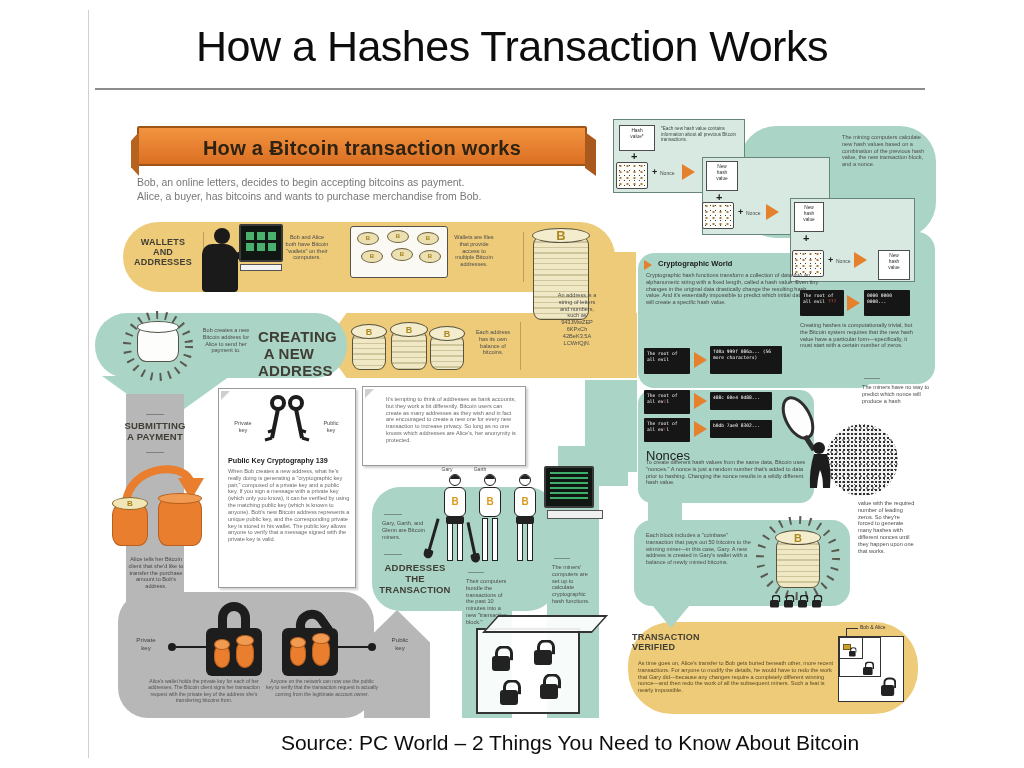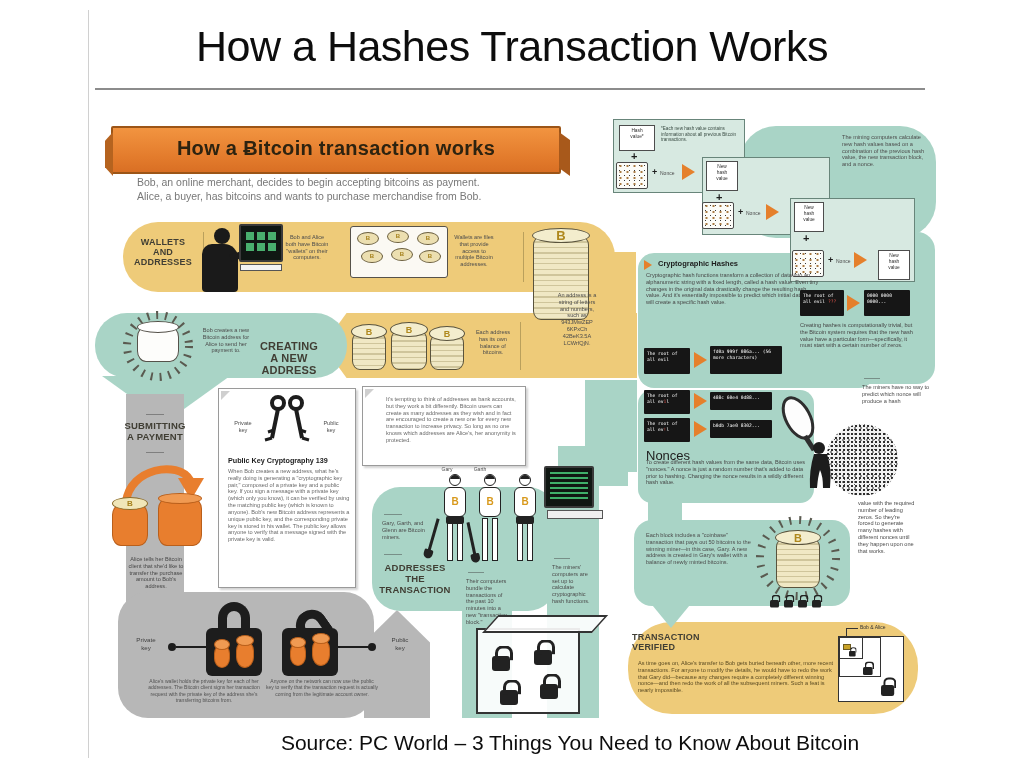--- a/index.html
+++ b/index.html
@@ -62,21 +62,21 @@
 .nbox{position:absolute;border:1.2px solid #333;left:0;top:0}
 .dot{position:absolute;width:8px;height:8px;background:#1d1d1d;border-radius:50%}
 .kline{position:absolute;height:1.6px;background:#1d1d1d}
 </style>
 </head>
 <body>
 
 <div class="ab" style="left:88px;top:10px;width:1px;height:748px;background:#d0d0d0"></div>
 <div class="ab" style="left:0;top:22px;width:1024px;text-align:center;font-size:43px;color:#0d0d0d;letter-spacing:-.5px">How a Hashes Transaction Works</div>
 <div class="ab seph" style="left:95px;top:88px;width:830px;background:#8c8c8c;height:2px"></div>
-<div class="ab" style="left:160px;top:731px;width:820px;text-align:center;font-size:21px;color:#0d0d0d">Source: PC World – 3 Things You Need to Know About Bitcoin</div>
+<div class="ab" style="left:160px;top:731px;width:820px;text-align:center;font-size:21px;color:#0d0d0d">Source: PC World – 2 Things You Need to Know About Bitcoin</div>
 
 <div class="ab band-y" style="left:123px;top:222px;width:492px;height:70px;border-radius:35px"></div>
 <div class="ab band-y" style="left:558px;top:252px;width:78px;height:126px;border-radius:0 0 22px 0"></div>
 <div class="ab band-y" style="left:323px;top:313px;width:314px;height:65px;clip-path:polygon(0 50%,7.5% 0,100% 0,100% 100%,7.5% 100%)"></div>
 <div class="ab band-t" style="left:95px;top:313px;width:252px;height:65px;border-radius:32px"></div>
 <div class="ab band-t" style="left:102px;top:376px;width:128px;height:46px;clip-path:polygon(0 0,100% 0,50% 100%)"></div>
 <div class="ab band-g" style="left:126px;top:394px;width:58px;height:212px"></div>
 <div class="ab band-g" style="left:118px;top:592px;width:256px;height:126px;border-radius:30px"></div>
 <div class="ab band-g" style="left:364px;top:610px;width:66px;height:108px;clip-path:polygon(50% 0,100% 30%,100% 100%,0 100%,0 30%)"></div>
 <div class="ab band-t" style="left:372px;top:487px;width:184px;height:124px;border-radius:28px"></div>
@@ -86,24 +86,24 @@
 <div class="ab band-t" style="left:462px;top:558px;width:50px;height:160px"></div>
 <div class="ab band-t" style="left:740px;top:126px;width:196px;height:112px;border-radius:36px"></div>
 <div class="ab band-t" style="left:795px;top:232px;width:140px;height:152px;border-radius:18px"></div>
 <div class="ab band-t" style="left:638px;top:253px;width:237px;height:135px;border-radius:16px"></div>
 <div class="ab band-t" style="left:638px;top:390px;width:176px;height:113px;border-radius:14px"></div>
 <div class="ab band-t" style="left:648px;top:500px;width:34px;height:22px"></div>
 <div class="ab band-t" style="left:634px;top:520px;width:216px;height:86px;border-radius:18px"></div>
 <div class="ab band-y" style="left:628px;top:622px;width:290px;height:92px;border-radius:44px"></div>
 <div class="ab band-t" style="left:648px;top:600px;width:46px;height:28px;clip-path:polygon(0 0,100% 0,50% 100%)"></div>
 
-<div class="ab banner" style="left:111px;top:126px;width:450px;height:48px">
+<div class="ab banner" style="left:137px;top:126px;width:450px;height:40px">
   <div class="ab" style="left:0;top:0;width:100%;height:40px;text-align:center;line-height:40px;font-size:20px;font-weight:800;color:#2d2310;letter-spacing:.3px">How a Ƀitcoin transaction works</div>
 </div>
-<div class="ab pre" style="left:137px;top:176px;width:440px;font-size:10.5px;line-height:1.3;color:#787878">Bob, an online merchant, decides to begin accepting bitcoins as payment.
+<div class="ab pre" style="left:137px;top:176px;width:440px;font-size:10.5px;line-height:1.3;color:#787878">Bob, an online letters, decides to begin accepting bitcoins as payment.
 Alice, a buyer, has bitcoins and wants to purchase merchandise from Bob.</div>
 
 <div class="ab lbl" style="left:130px;top:237px;width:66px;font-size:9px">WALLETS
 AND
 ADDRESSES</div>
 <div class="ab sepv" style="left:203px;top:232px;height:50px"></div>
 <div class="ab" style="left:200px;top:226px;width:52px;height:66px">
   <div class="ab" style="left:14px;top:2px;width:16px;height:16px;background:#1a1a1a;border-radius:50%"></div>
   <div class="ab" style="left:2px;top:18px;width:36px;height:48px;background:#1a1a1a;border-radius:10px 14px 4px 4px"></div>
   <div class="ab" style="left:30px;top:26px;width:18px;height:7px;background:#1a1a1a;transform:rotate(-18deg)"></div>
@@ -127,21 +127,21 @@
   <div class="top" style="font-size:13px;line-height:14px">B</div>
 </div>
 
 <svg class="ab" style="left:118px;top:310px" width="80" height="72" viewBox="0 0 80 72">
     <circle cx="40" cy="36" r="31" fill="none" stroke="#5a5a50" stroke-width="8" stroke-dasharray="2 7"></circle>
   </svg>
 <div class="wcyl" style="left:137px;top:326px;width:42px;height:36px">
     <div class="wtop"></div>
   </div>
 <div class="ab t55 gray ctr" style="left:202px;top:327px;width:48px">Bob creates a new Bitcoin address for Alice to send her payment to.</div>
-<div class="ab lbl" style="left:258px;top:340px;width:62px;font-size:11px">CREATING
+<div class="ab lbl" style="left:258px;top:328px;width:62px;font-size:15px">CREATING
 A NEW
 ADDRESS</div>
 <div class="stack" style="left:352px;top:332px;width:34px;height:38px">
     <div class="top">B</div>
   </div>
 <div class="stack" style="left:391px;top:330px;width:36px;height:40px">
     <div class="top">B</div>
   </div>
 <div class="stack" style="left:430px;top:334px;width:34px;height:36px">
     <div class="top">B</div>
@@ -302,21 +302,21 @@
 <div class="cube" style="left:792px;top:250px;width:32px;height:27px"></div>
 <div class="ab plus" style="left:828px;top:256px;font-size:9px">+</div>
 <div class="ab t5 gray" style="left:836px;top:258px">Nonce</div>
 <div class="ab tri" style="left:854px;top:252px"></div>
 <div class="ab whitebox" style="left:878px;top:250px;width:32px;height:30px">New
 hash
 value</div>
 <div class="ab t55 gray" style="left:842px;top:134px;width:88px">The mining computers calculate new hash values based on a combination of the previous hash value, the new transaction block, and a nonce.</div>
 
 <div class="ab trib" style="left:644px;top:260px"></div>
-<div class="ab" style="left:658px;top:259px;width:130px;font-size:7.5px;font-weight:800;color:#1c1c1c">Cryptographic Hashes</div>
+<div class="ab" style="left:658px;top:259px;width:130px;font-size:7.5px;font-weight:800;color:#1c1c1c">Cryptographic World</div>
 <div class="ab t55" style="left:646px;top:272px;width:174px;color:#474747">Cryptographic hash functions transform a collection of data into an alphanumeric string with a fixed length, called a hash value. Even tiny changes in the original data drastically change the resulting hash value. And it's essentially impossible to predict which initial data set will create a specific hash value.</div>
 <div class="ab blk" style="left:644px;top:348px;width:46px;height:26px"><span>The root of all evil</span><span class="red"></span><span></span></div>
 <div class="ab tri" style="left:694px;top:352px"></div>
 <div class="ab blk" style="left:710px;top:346px;width:72px;height:28px">fd0a 999f 086a... (56 more characters)</div>
 <div class="ab blk" style="left:644px;top:390px;width:46px;height:24px"><span>The root of all ev</span><span class="red">1</span><span>l</span></div>
 <div class="ab tri" style="left:694px;top:393px"></div>
 <div class="ab blk" style="left:710px;top:392px;width:62px;height:18px">488c 60e4 0d88...</div>
 <div class="ab blk" style="left:644px;top:418px;width:46px;height:24px"><span>The root of all ev</span><span class="red">!</span><span>l</span></div>
 <div class="ab tri" style="left:694px;top:421px"></div>
 <div class="ab blk" style="left:710px;top:420px;width:62px;height:18px">b0db 7ae0 8302...</div>

